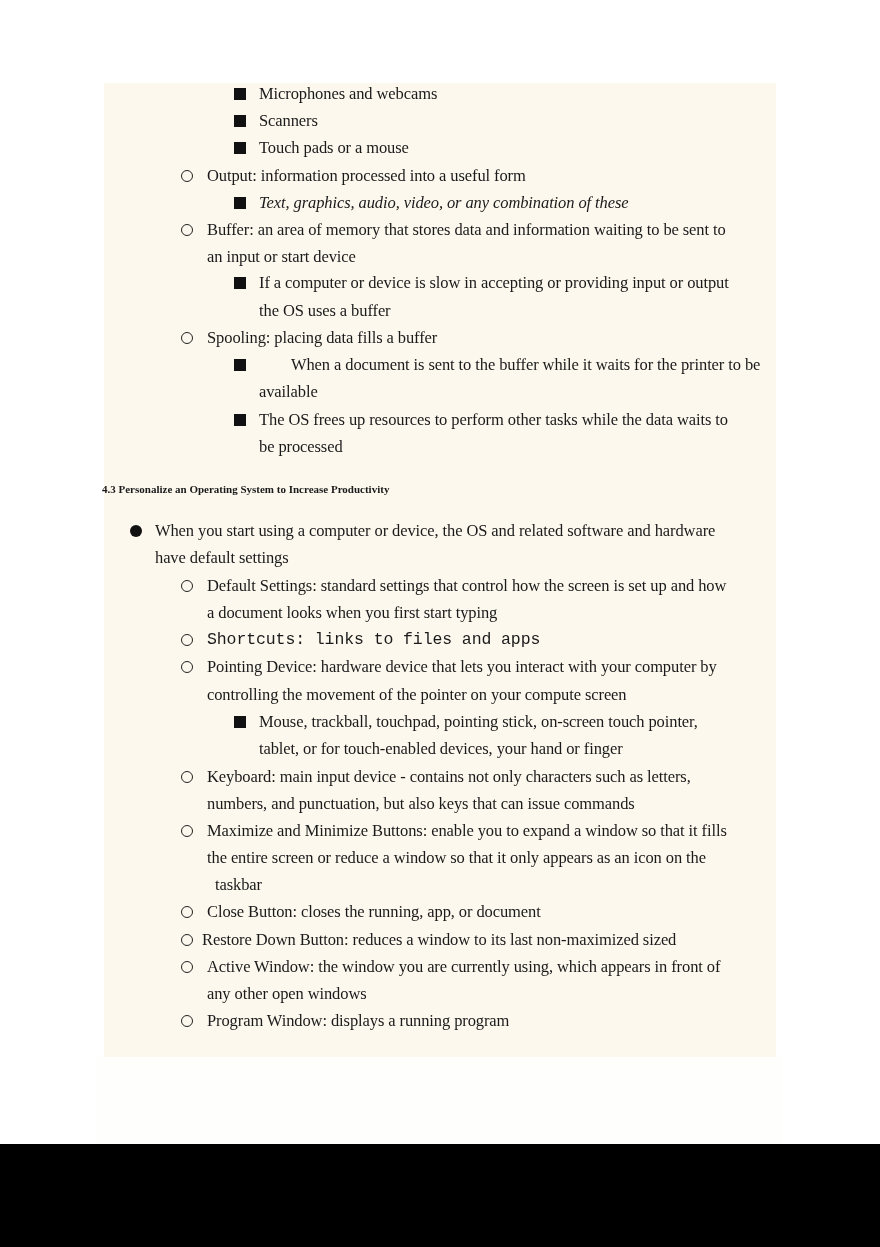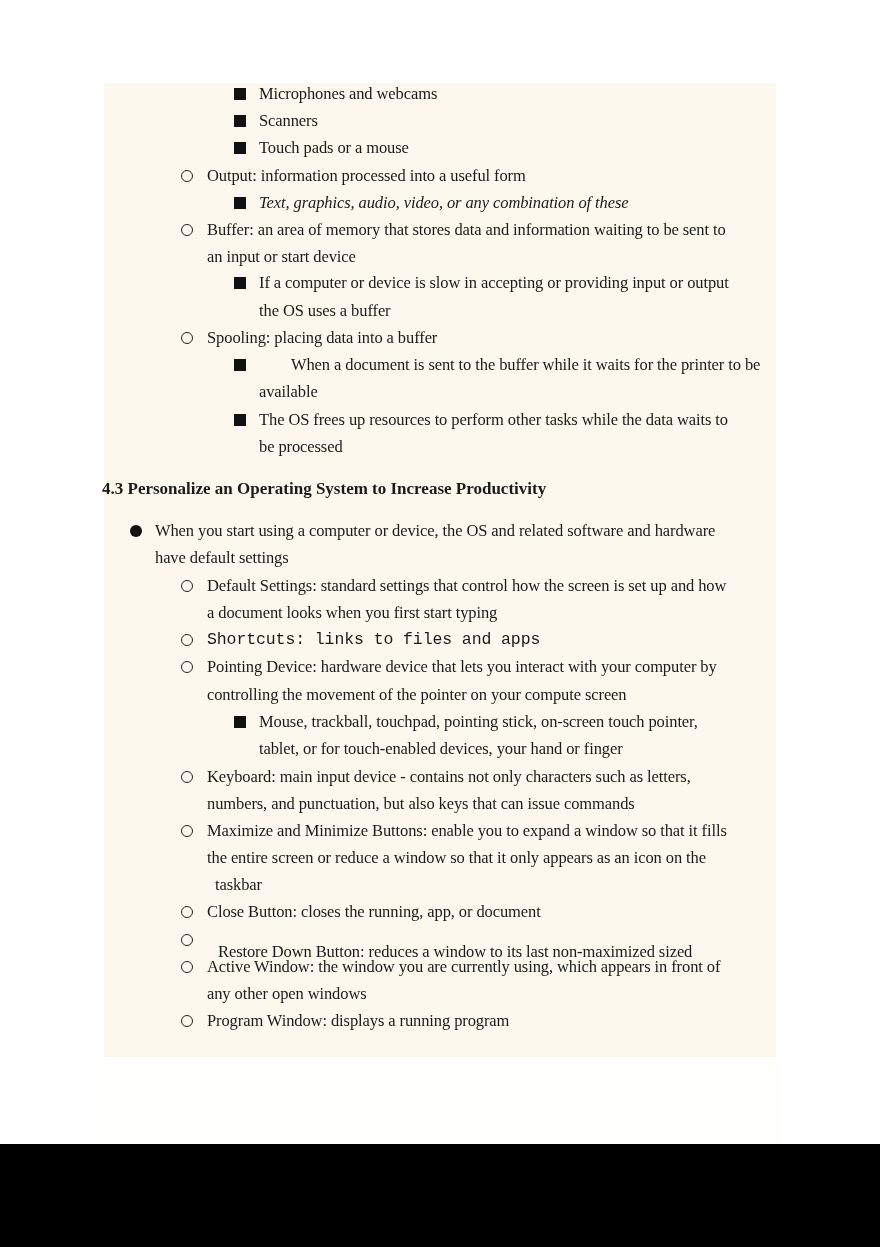--- a/index.html
+++ b/index.html
@@ -24,21 +24,21 @@
   .line {
     position:absolute; height:22px; line-height:22px;
     font-size:16.5px; white-space:nowrap; letter-spacing:-0.1px;
   }
   .bullet { position:absolute; display:block; box-sizing:border-box; }
   .b-disc { width:12px; height:12px; border-radius:50%; background:#111; }
   .b-circle { width:12px; height:12px; border-radius:50%; border:1.3px solid #222; background:transparent; }
   .b-square { width:12px; height:12px; background:#111; }
   .heading {
     position:absolute; left:102px; height:22px; line-height:22px;
-    font-size:17px; font-weight:bold; white-space:nowrap;
+    font-size:11px; font-weight:bold; white-space:nowrap;
   }
 </style>
 </head>
 <body>
 
 <div class="page-lower"></div>
 <div class="cream"></div>
 <div class="blackbar"></div>
 
 <div id="doc">
@@ -67,21 +67,21 @@
       <span class="line" style="left: 207px; top: 219px;">Buffer: an area of memory that stores data and information waiting to be sent to</span>
       <span class="line" style="left: 207px; top: 246px;">an input or start device</span>
     </div>
     <div>
       <span class="bullet b-square" style="left: 234px; top: 277px;"></span>
       <span class="line" style="left: 259px; top: 272px;">If a computer or device is slow in accepting or providing input or output</span>
       <span class="line" style="left: 259px; top: 300px;">the OS uses a buffer</span>
     </div>
     <div>
       <span class="bullet b-circle" style="left: 181px; top: 332px;"></span>
-      <span class="line" style="left: 207px; top: 327px;">Spooling: placing data into a buffer</span>
+      <span class="line" style="left: 207px; top: 327px;">Spooling: placing data fills a buffer</span>
     </div>
     <div>
       <span class="bullet b-square" style="left: 234px; top: 359px;"></span>
       <span class="line" style="left: 259px; top: 354px; margin-left: 32px;">When a document is sent to the buffer while it waits for the printer to be</span>
       <span class="line" style="left: 259px; top: 381px;">available</span>
     </div>
     <div>
       <span class="bullet b-square" style="left: 234px; top: 414px;"></span>
       <span class="line" style="left: 259px; top: 409px;">The OS frees up resources to perform other tasks while the data waits to</span>
       <span class="line" style="left: 259px; top: 436px;">be processed</span>
@@ -120,21 +120,21 @@
       <span class="line" style="left: 207px; top: 820px;">Maximize and Minimize Buttons: enable you to expand a window so that it fills</span>
       <span class="line" style="left: 207px; top: 847px;">the entire screen or reduce a window so that it only appears as an icon on the</span>
       <span class="line" style="left: 207px; top: 874px; margin-left: 8px;">taskbar</span>
     </div>
     <div>
       <span class="bullet b-circle" style="left: 181px; top: 906px;"></span>
       <span class="line" style="left: 207px; top: 901px;">Close Button: closes the running, app, or document</span>
     </div>
     <div>
       <span class="bullet b-circle" style="left: 181px; top: 934px;"></span>
-      <span class="line" style="left: 218px; top: 929px; margin-top: 12px;">Restore Down Button: reduces a window to its last non-maximized sized</span>
+      <span class="line" style="left: 202px; top: 929px;">Restore Down Button: reduces a window to its last non-maximized sized</span>
     </div>
     <div>
       <span class="bullet b-circle" style="left: 181px; top: 961px;"></span>
       <span class="line" style="left: 207px; top: 956px;">Active Window: the window you are currently using, which appears in front of</span>
       <span class="line" style="left: 207px; top: 983px;">any other open windows</span>
     </div>
     <div>
       <span class="bullet b-circle" style="left: 181px; top: 1015px;"></span>
       <span class="line" style="left: 207px; top: 1010px;">Program Window: displays a running program</span>
     </div>

